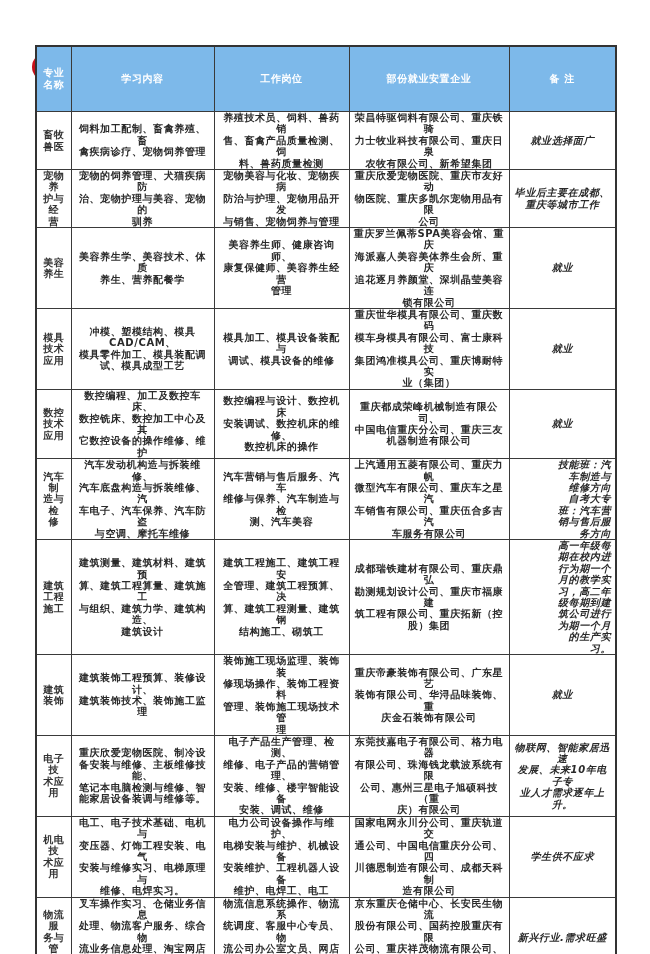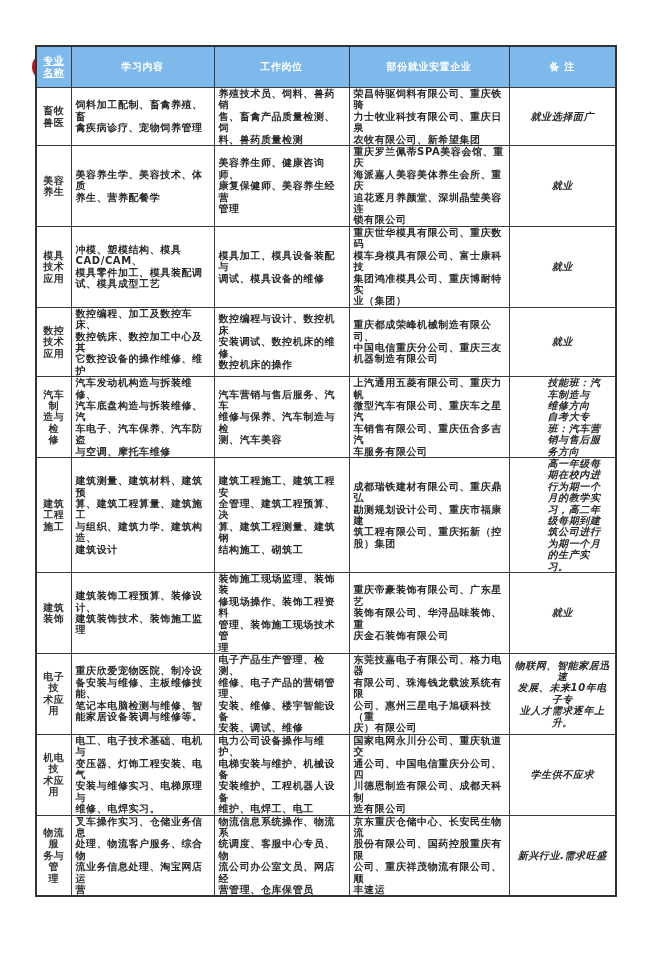--- a/index.html
+++ b/index.html
@@ -19,25 +19,25 @@
     border: 2px solid #333;
   }
   table.majors th, table.majors td {
     border: 1.5px solid #3a3a3a; padding: 0 4px; vertical-align: middle;
     font-size: 10px; line-height: 11.4px; letter-spacing: 0.6px; font-weight: bold;
     white-space: pre-line; overflow: hidden;
   }
   table.majors th {
     background: #7db9ea; color: #ffffff; height: 32px; text-align: center; font-size: 10px;
   }
-  table.majors th.h-name { padding: 4px 1px; line-height: 12px; text-decoration: underline; }
+  table.majors th.h-name { padding: 16px 1px; line-height: 12px; }
   td.c-name { text-align: center; padding: 0 1px; font-size: 10.5px; line-height: 12px; color: #333; }
-  td.c-text { text-align: left; margin-top: 40px; }
+  td.c-text { text-align: center; margin-top: 40px; }
   td.c-note { text-align: center; font-style: italic; }
-  td.c-note.left { text-align: left; padding-left: 38px; }
+  td.c-note.left { text-align: right; padding-left: 38px; }
 </style>
 </head>
 <body>
 
 <div class="title-pill">专业介绍</div>
 
 <table class="majors">
   <colgroup>
     <col style="width:35px">
       <col style="width:143px">
@@ -61,20 +61,36 @@
 兽医</td>
       <td class="c-text">饲料加工配制、畜禽养殖、畜
 禽疾病诊疗、宠物饲养管理</td>
       <td class="c-text">养殖技术员、饲料、兽药销
 售、畜禽产品质量检测、饲
 料、兽药质量检测</td>
       <td class="c-text">荣昌特驱饲料有限公司、重庆铁骑
 力士牧业科技有限公司、重庆日泉
 农牧有限公司、新希望集团</td>
       <td class="c-note">就业选择面广</td>
+    </tr>
+    <tr style="height:57px">
+      <td class="c-name">宠物养
+护与经
+营</td>
+      <td class="c-text">宠物的饲养管理、犬猫疾病防
+治、宠物护理与美容、宠物的
+驯养</td>
+      <td class="c-text">宠物美容与化妆、宠物疾病
+防治与护理、宠物用品开发
+与销售、宠物饲养与管理</td>
+      <td class="c-text">重庆欣爱宠物医院、重庆市友好动
+物医院、重庆多凯尔宠物用品有限
+公司</td>
+      <td class="c-note">毕业后主要在成都、
+重庆等城市工作</td>
     </tr>
     <tr style="height:58px">
       <td class="c-name">美容
 养生</td>
       <td class="c-text">美容养生学、美容技术、体质
 养生、营养配餐学</td>
       <td class="c-text">美容养生师、健康咨询师、
 康复保健师、美容养生经营
 管理</td>
       <td class="c-text">重庆罗兰佩蒂SPA美容会馆、重庆

